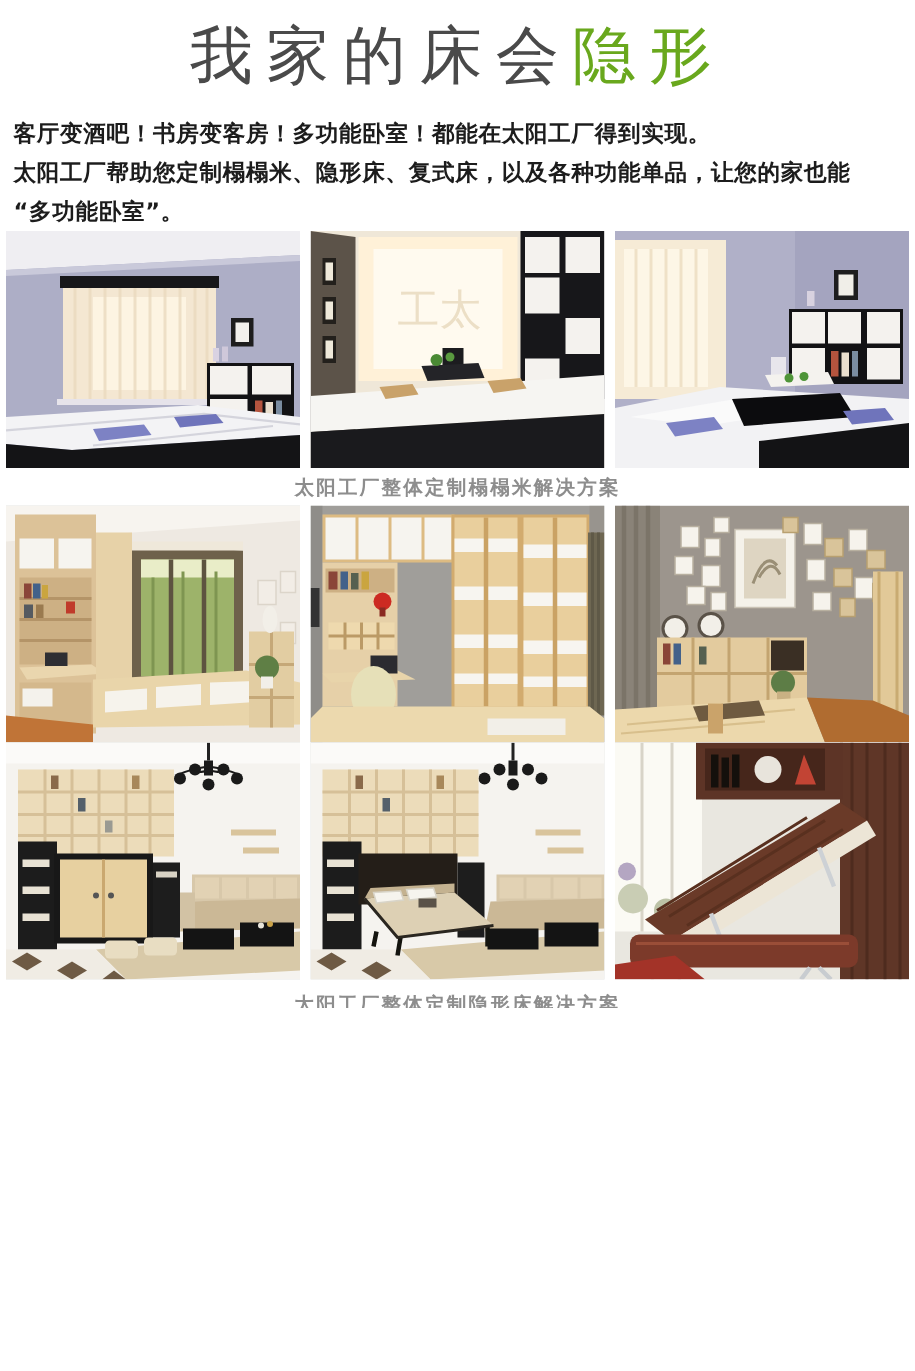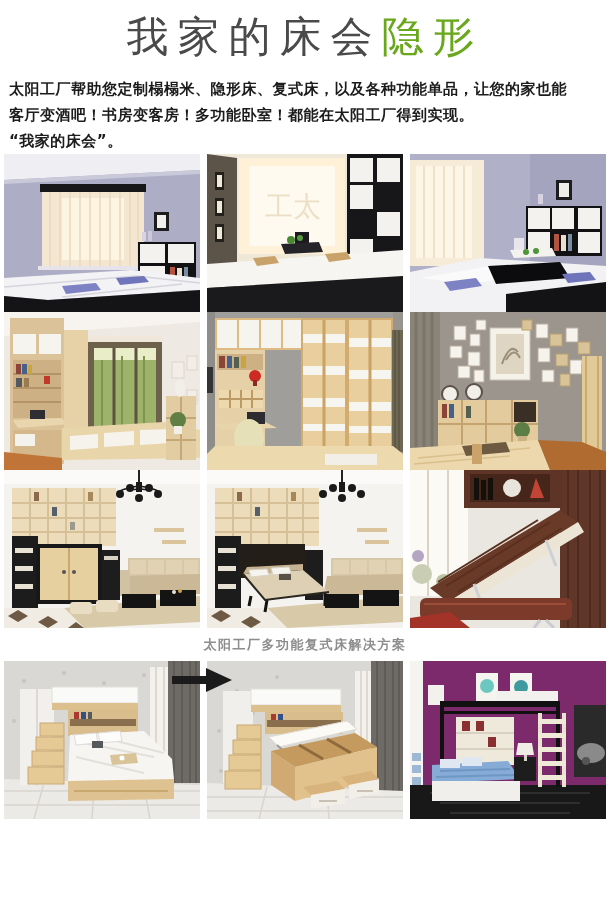--- a/index.html
+++ b/index.html
@@ -1,16 +1,16 @@
 <!DOCTYPE html>
 <html><head>
 <meta charset="utf-8">
 <style>
   html,body{margin:0;padding:0;background:#ffffff;}
-  .page{width:610px;height:914px;background:#fff;position:relative;overflow:hidden;
+  .page{width:610px;height:672px;background:#fff;position:relative;overflow:hidden;
         font-family:"DejaVu Sans","Liberation Sans",sans-serif;}
   .title{padding-top:10px;height:54px;text-align:center;font-size:42px;line-height:54px;
          font-weight:300;letter-spacing:9px;color:#4a4a4a;white-space:nowrap;}
   .title .green{color:#69a81d;}
   .intro{margin:12px 9px 0 9px;font-size:15px;line-height:26px;font-weight:600;color:#1c1c1c;
          letter-spacing:0.5px;}
   .row{display:flex;gap:7px;padding:0 4px;position:relative;}
   .row:first-of-type{margin-top:6px;}
   .tile{flex:1 1 0;height:158px;background:#e8e8e8;overflow:hidden;}
   .tile svg{display:block;width:100%;height:100%;}
@@ -21,23 +21,23 @@
 </head>
 <body>
 
 <div class="page">
 
   <div class="title">
     <span>我家的床会</span><span class="green">隐形</span>
   </div>
 
   <div class="intro">
+    <div>客厅变酒吧！书房变客房！多功能卧室！都能在太阳工厂得到实现。</div>
     <div>太阳工厂帮助您定制榻榻米、隐形床、复式床，以及各种功能单品，让您的家也能</div>
-    <div>客厅变酒吧！书房变客房！多功能卧室！都能在太阳工厂得到实现。</div>
-    <div>“我家的床会”。</div>
+    <div>“多功能卧室”。</div>
   </div>
 
   <div class="row">
     <div class="tile">
       <svg viewBox="0 0 196 158" preserveAspectRatio="none">
         <rect width="196" height="158" fill="#adaec6"></rect>
         <polygon points="0,0 196,0 196,16 0,26" fill="#efeef2"></polygon>
         <polygon points="0,26 196,16 196,20 0,30" fill="#c9c9da"></polygon>
         <rect x="36" y="30" width="106" height="8" fill="#17171a"></rect>
         <rect x="38" y="38" width="102" height="76" fill="#f4e7d2"></rect>
@@ -125,20 +125,23 @@
         <polygon points="10,124 80,112 150,116 60,130" fill="#fdfdfe" opacity="0.65"></polygon>
         <polygon points="100,96 142,94 146,102 104,104" fill="#f4f2ee"></polygon>
         <circle cx="116" cy="98" r="3" fill="#4e9438"></circle>
           <circle cx="126" cy="97" r="3" fill="#4e9438"></circle>
         <polygon points="78,112 150,108 160,124 86,130" fill="#0c0c0e"></polygon>
         <polygon points="34,128 66,124 72,132 40,137" fill="#7d82c4"></polygon>
         <polygon points="152,120 180,118 186,126 158,129" fill="#6f74bb"></polygon>
         <polygon points="96,140 196,128 196,158 96,158" fill="#131315"></polygon>
       </svg>
     </div>
+  </div>
+  <div class="caption-band" style="height:25px">
+    <span class="caption">太阳工厂整体定制榻榻米解决方案</span>
   </div>
 
   <div class="row">
     <div class="tile">
       <svg viewBox="0 0 196 158" preserveAspectRatio="none">
         <rect width="196" height="158" fill="#eee9e2"></rect>
         <polygon points="0,0 196,0 196,10 0,24" fill="#f7f4ef"></polygon>
         <g stroke="#dcd5ca" fill="#f2ede6">
             <rect x="168" y="50" width="12" height="16"></rect>
             <rect x="183" y="44" width="10" height="14"></rect>
@@ -429,21 +432,21 @@
         <polygon points="38,132 168,52 174,62 46,140" fill="#ece5d6"></polygon>
         <path d="M64,114 L74,140 M136,70 L146,96" stroke="#cdd1d5" stroke-width="3"></path>
         <rect x="10" y="128" width="152" height="22" rx="6" fill="#7c3a2a"></rect>
         <path d="M14,134 H156" stroke="#9a4e38" stroke-width="2"></path>
         <path d="M30,150 L24,158 M36,150 L44,158 M130,150 L124,158 M136,150 L144,158" stroke="#c8ccd0" stroke-width="3"></path>
         <polygon points="0,148 40,142 60,158 0,158" fill="#a33328"></polygon>
       </svg>
     </div>
   </div>
   <div class="caption-band" style="height:33px">
-    <span class="caption">太阳工厂多功能复式床解决方案</span>
+    <span class="caption">太阳工厂整体定制隐形床解决方案</span>
   </div>
 
   <div class="row">
     <svg class="arrow-overlay" viewBox="0 0 62 28">
       <polygon points="0,10 34,10 34,2 60,14 34,26 34,18 0,18" fill="#1b1b1b"></polygon>
     </svg>
     <div class="tile">
       <svg viewBox="0 0 196 158" preserveAspectRatio="none">
         <rect width="196" height="158" fill="#dad8d4"></rect>
         <g fill="#c8c5c0">

